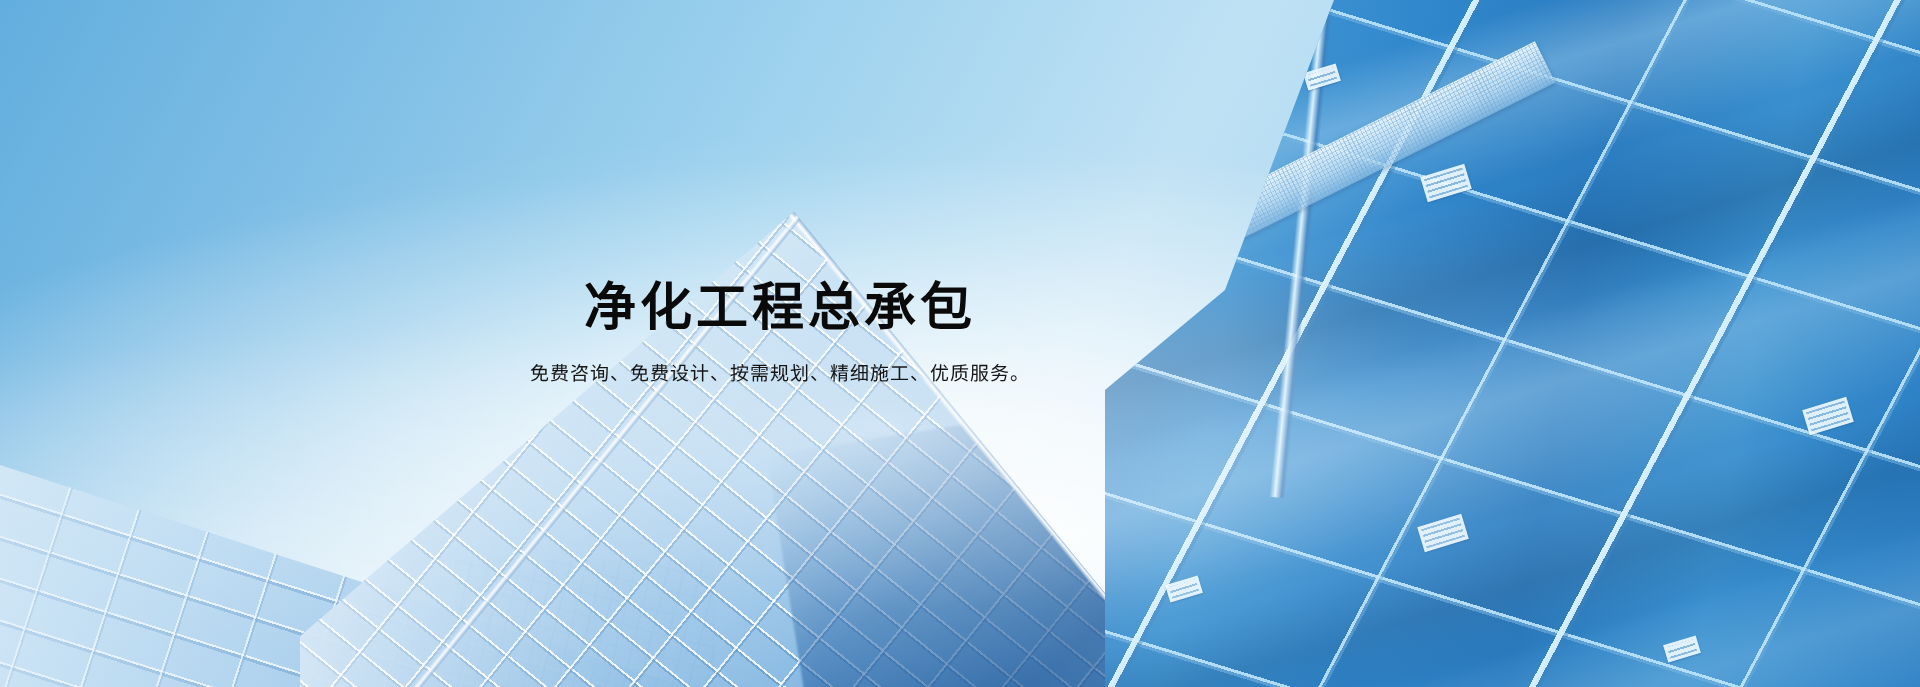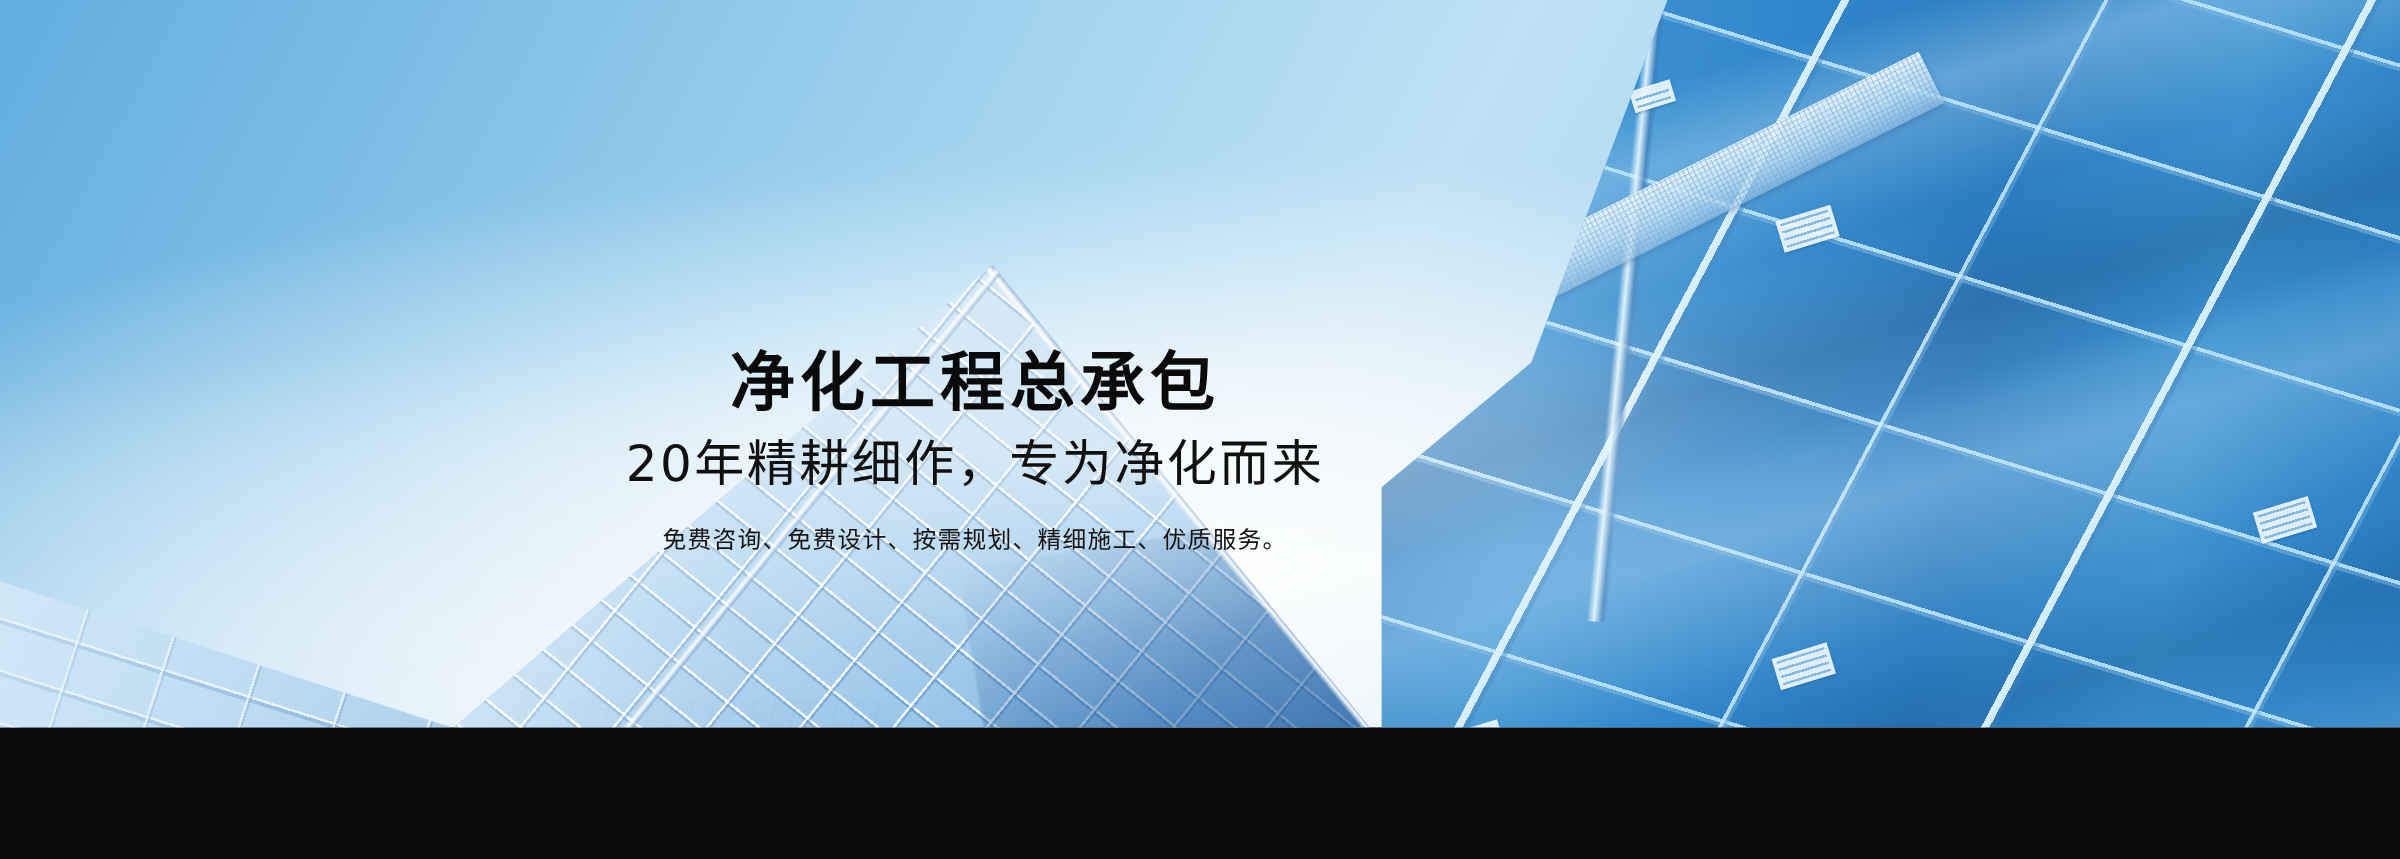--- a/index.html
+++ b/index.html
@@ -2,21 +2,21 @@
 <html lang="zh-CN"><head>
 <meta charset="utf-8">
 <title>净化工程总承包</title>
 <style>
   html,body{margin:0;padding:0;background:#0b0b0b;}
   *{box-sizing:border-box;}
 
   .banner{
     position:relative;
     width:1920px;
-    height:582px;
+    height:687px;
     overflow:hidden;
     font-family:"Liberation Sans","DejaVu Sans",sans-serif;
     background:#9fd0ea;
   }
 
   
   .sky{
     position:absolute; inset:0;
     background:
       radial-gradient(120% 95% at 52% 78%, rgba(255,255,255,.92) 0%, rgba(255,255,255,.55) 26%, rgba(255,255,255,0) 58%),
@@ -311,17 +311,16 @@
       </span>
     <span class="fixture sm" style="left:560px; top:680px;">
         <i></i>
       </span>
   </div>
 
   <div class="atmo"></div>
 
   <div class="copy">
     <h1 class="headline">净化工程总承包</h1>
-    <p class="subline">20年精耕细作，专为净化而来</p>
     <p class="tagline">免费咨询、免费设计、按需规划、精细施工、优质服务。</p>
   </div>
 
 </div>
 
 </body></html>

